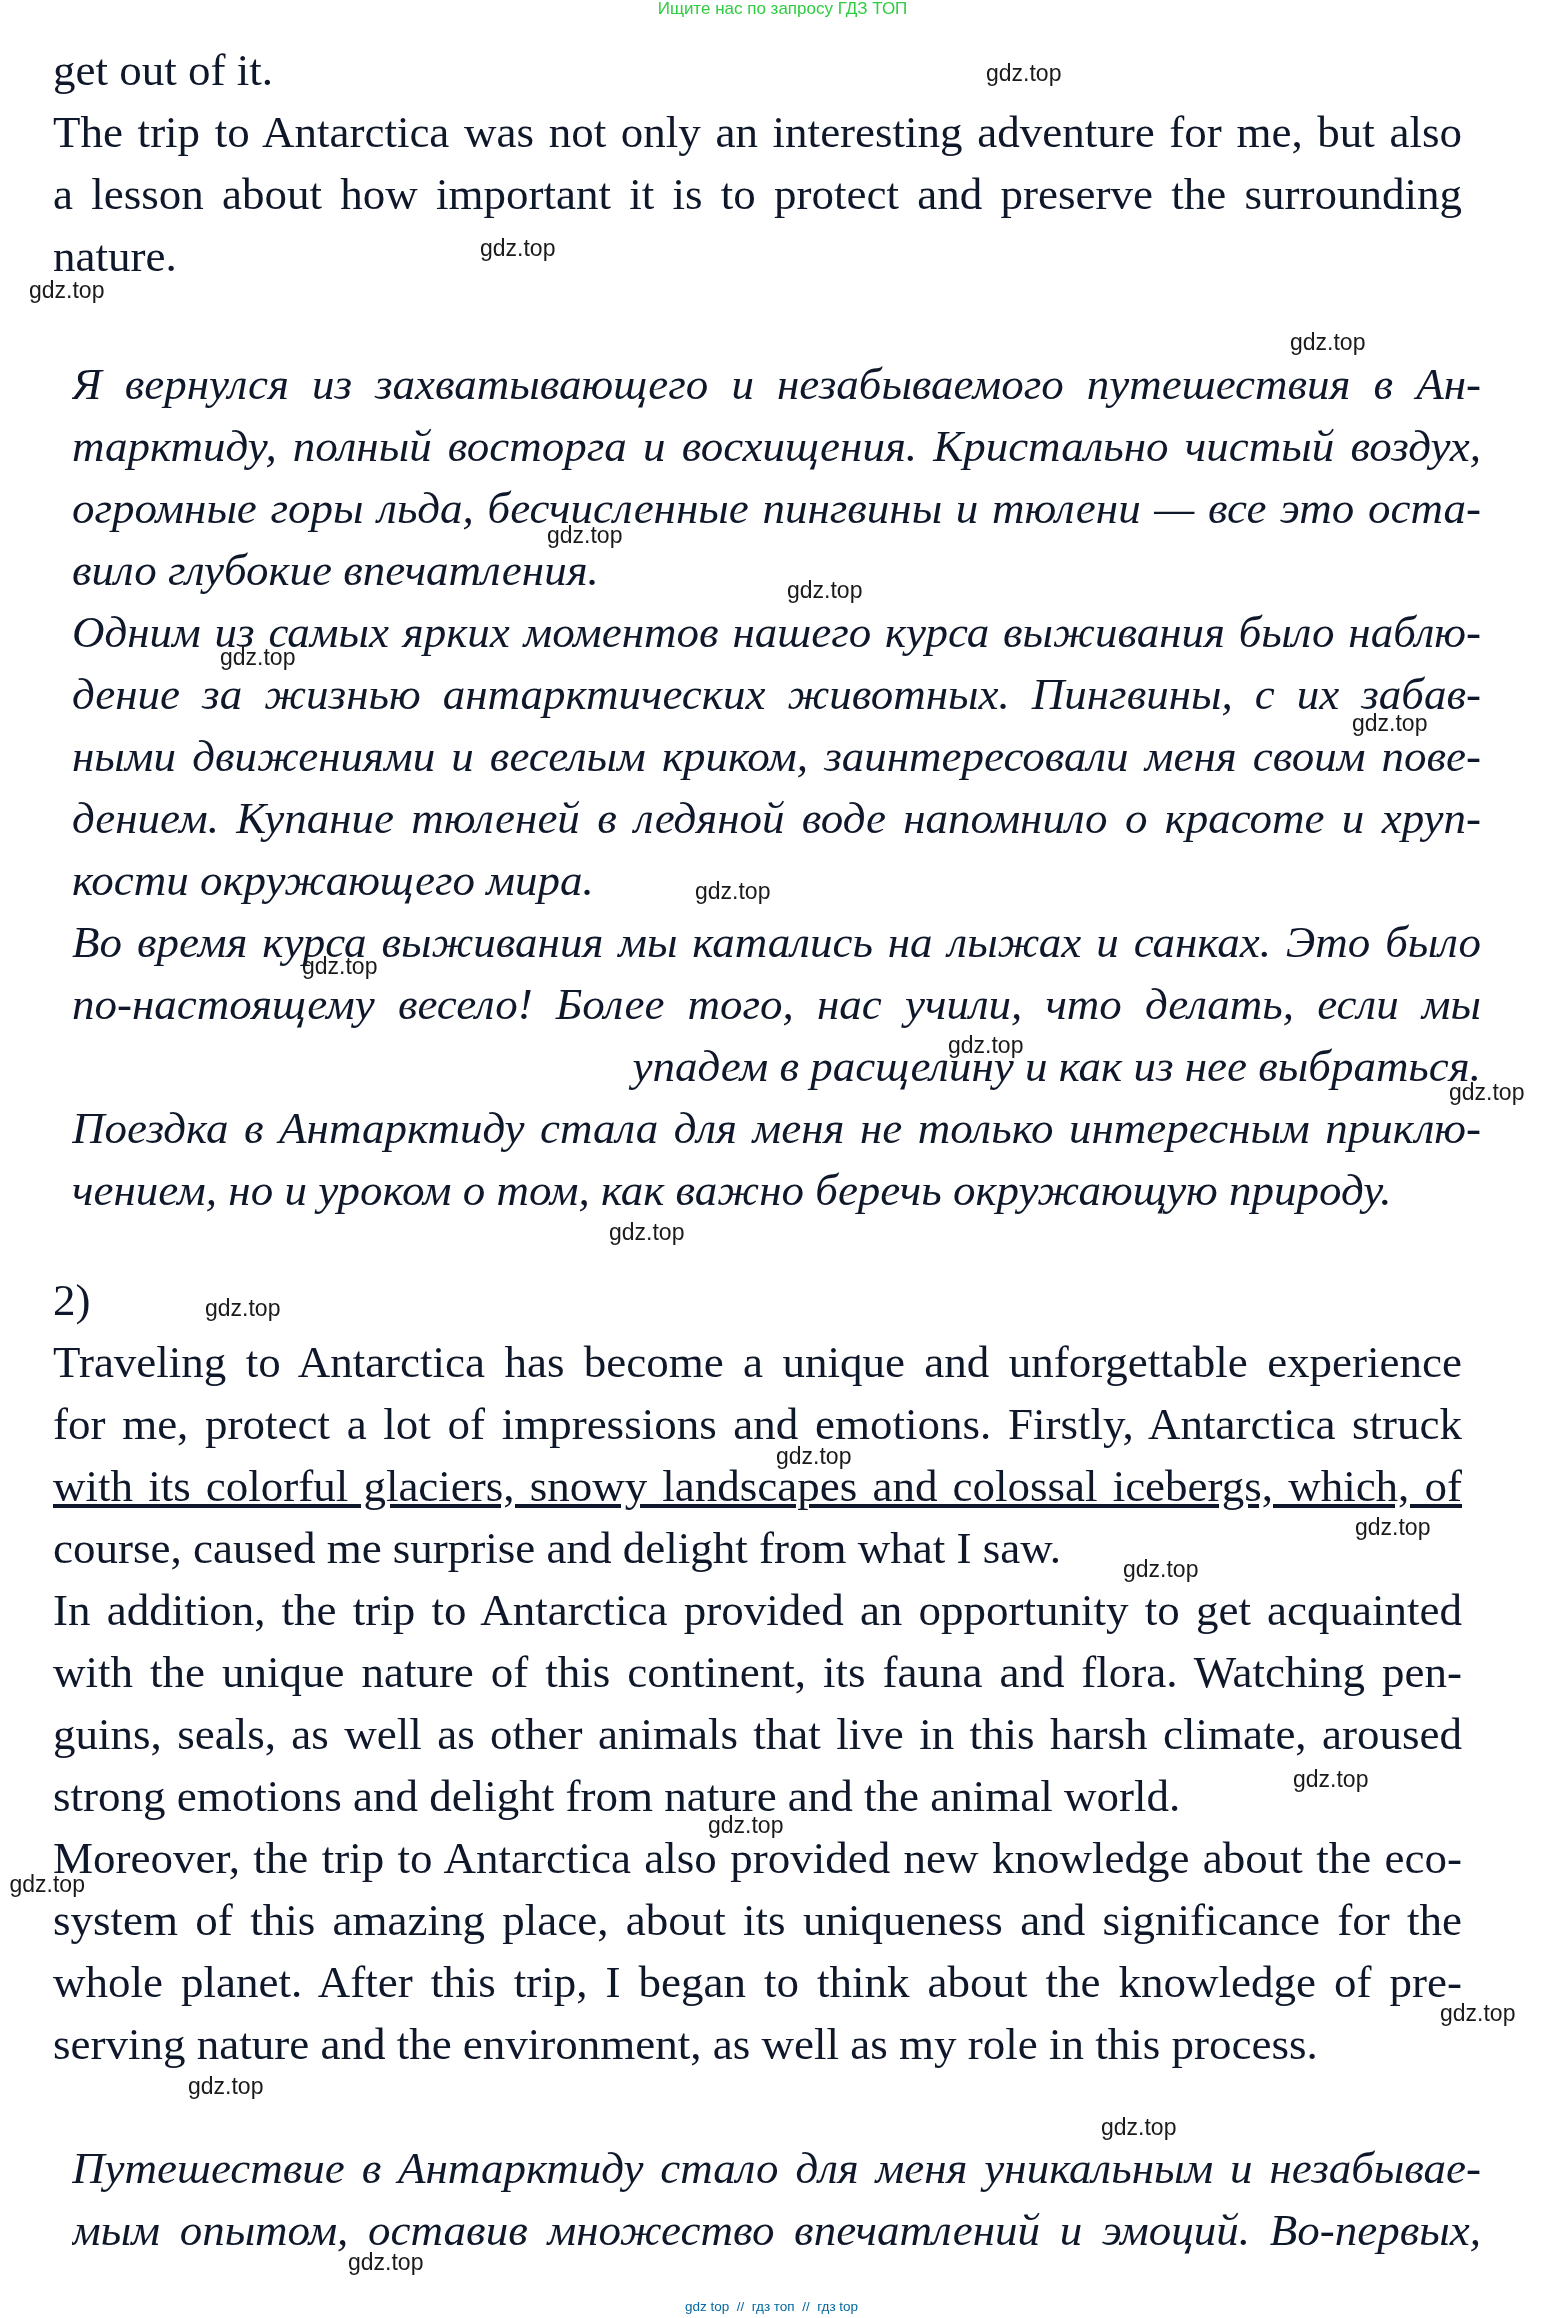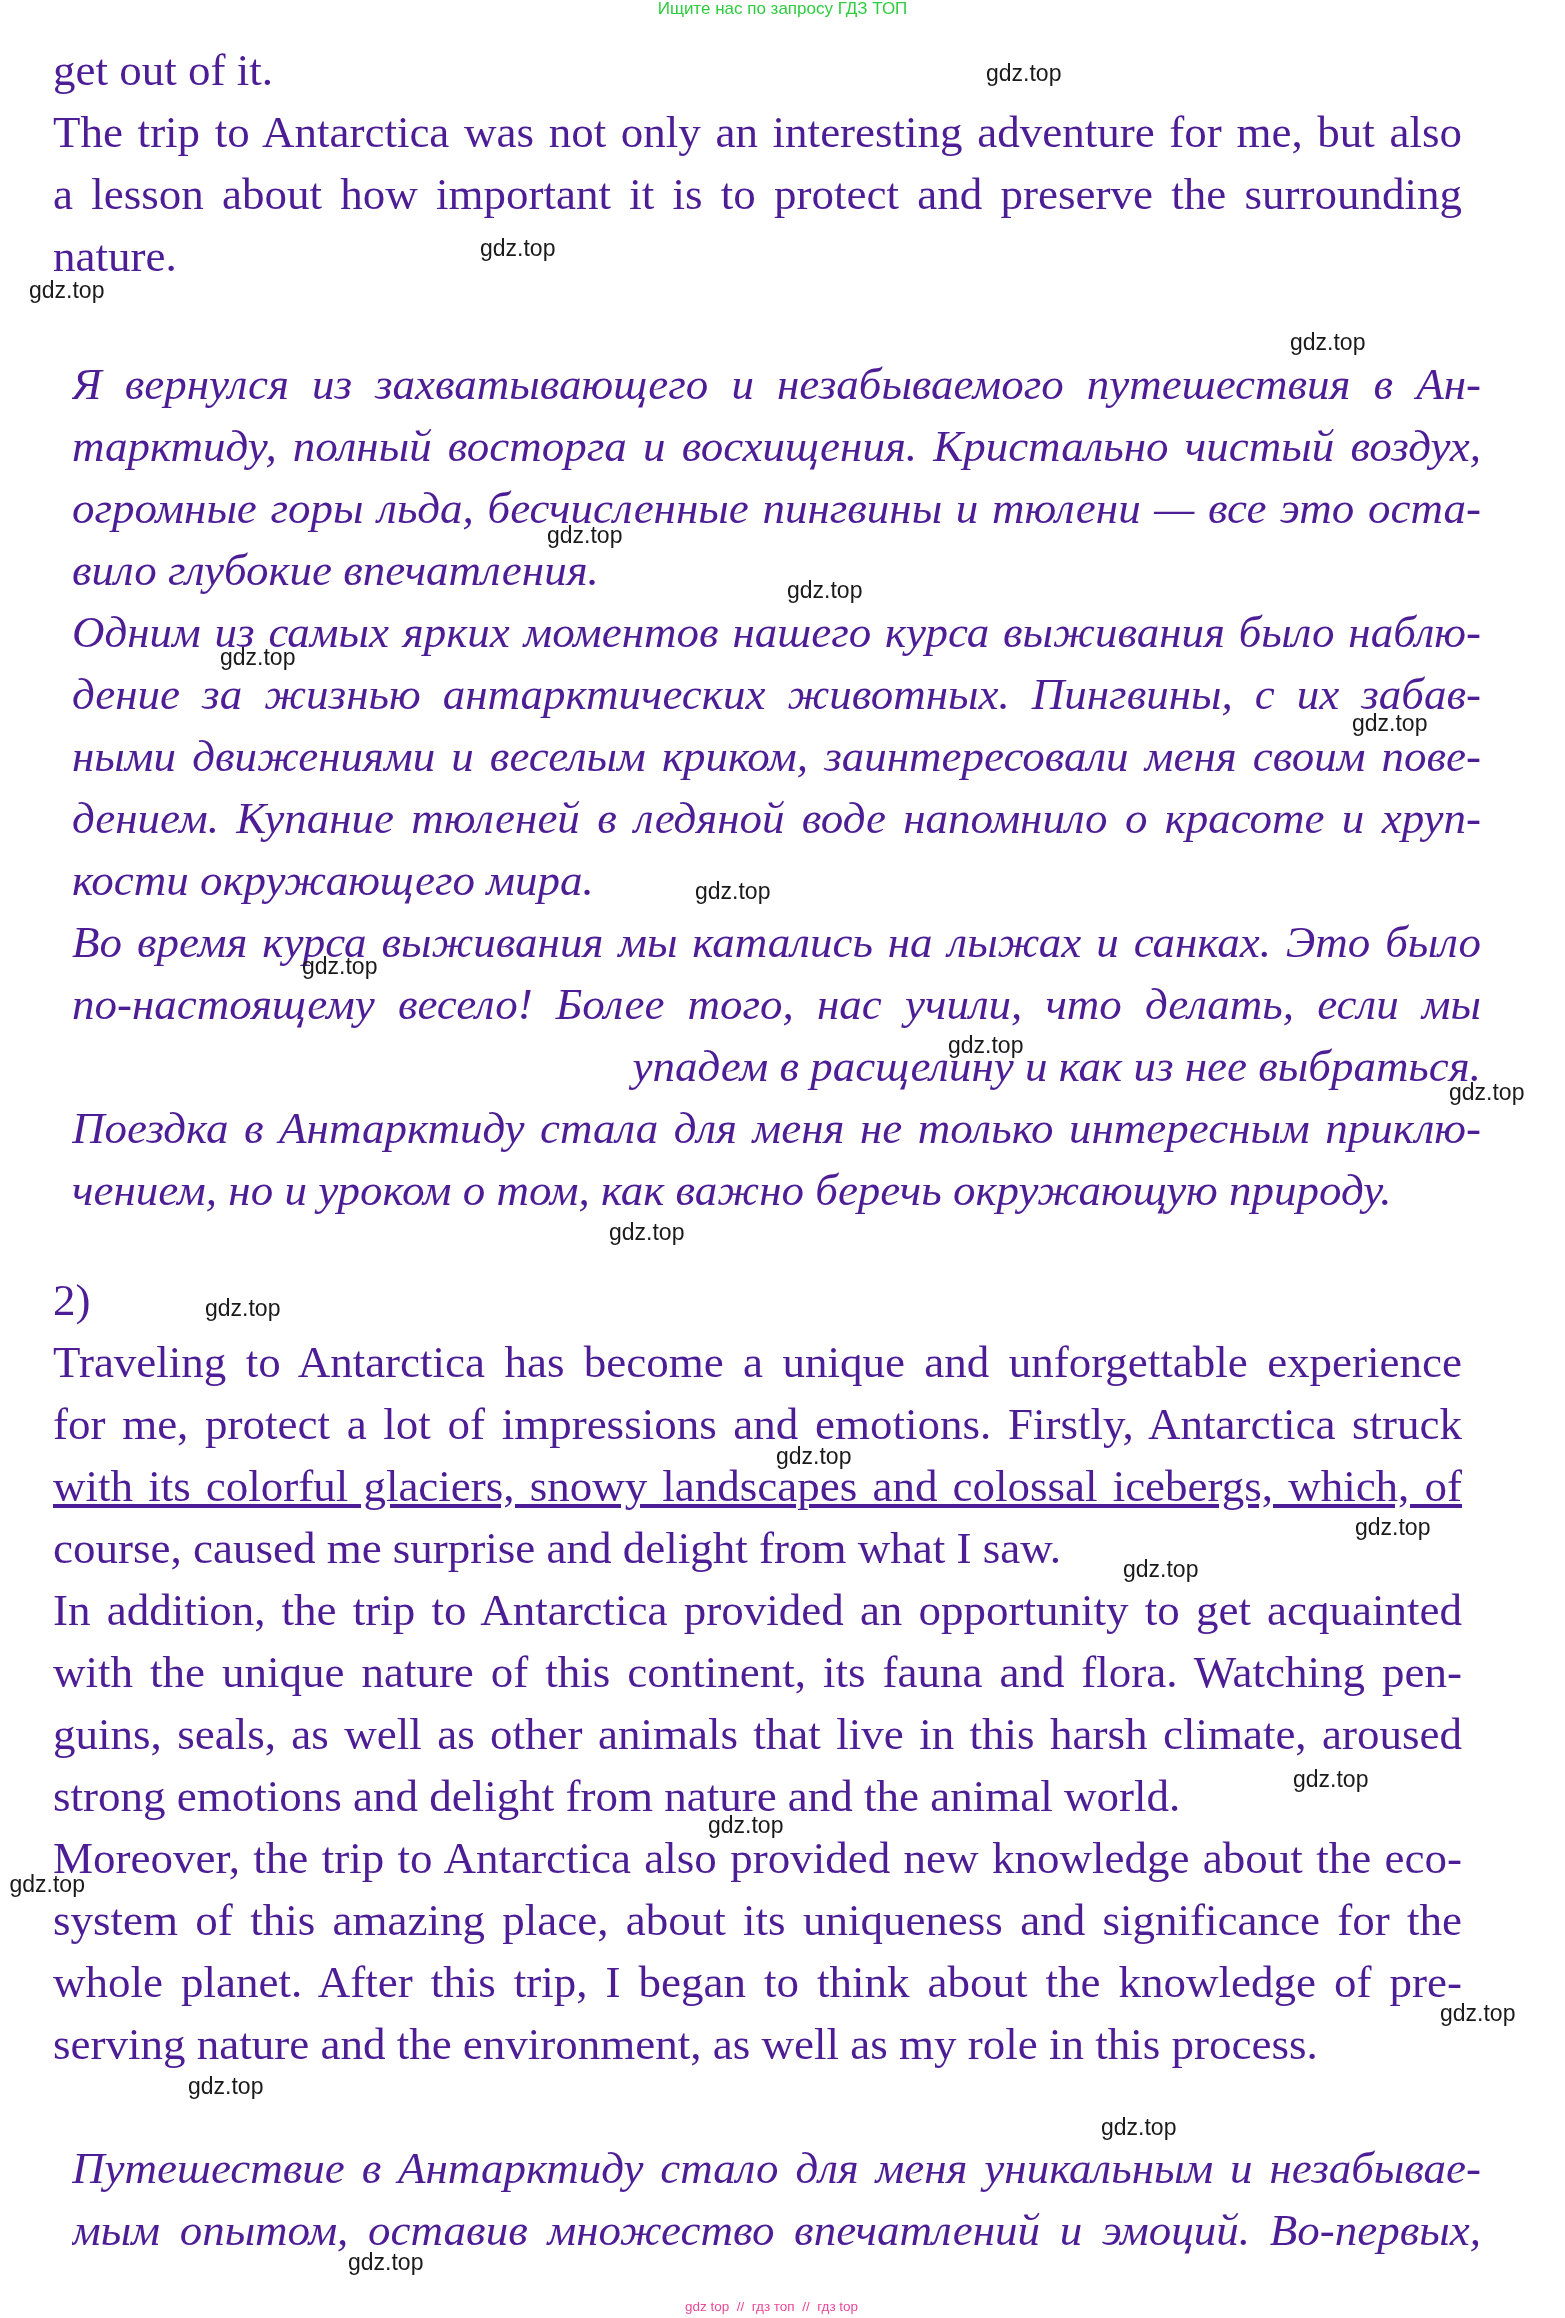--- a/index.html
+++ b/index.html
@@ -33,21 +33,21 @@
     height: 2319px;
   }
   .line {
     position: absolute;
     left: 53px;
     width: 1409px;
     height: 48px;
     font-family: "Liberation Serif", serif;
     font-size: 45px;
     line-height: 48px;
-    color: #4c1d95;
+    color: #0f172a;
     white-space: nowrap;
     text-align: left;
   }
   .line.justify {
     white-space: normal;
     text-align: justify;
     text-align-last: justify;
     overflow: hidden;
   }
   .line.ru {
@@ -65,21 +65,21 @@
   .footer {
     position: absolute;
     left: 0;
     top: 2297px;
     width: 1543px;
     height: 19px;
     text-align: center;
     font-family: "Liberation Sans", sans-serif;
     font-size: 13.5px;
     line-height: 19px;
-    color: #ec4899;
+    color: #0369a1;
     white-space: pre;
   }
 </style>
 </head>
 <body>
 
 <div class="top-banner">Ищите нас по запросу ГДЗ ТОП</div>
 
 <div class="page">
   <div id="lines">

